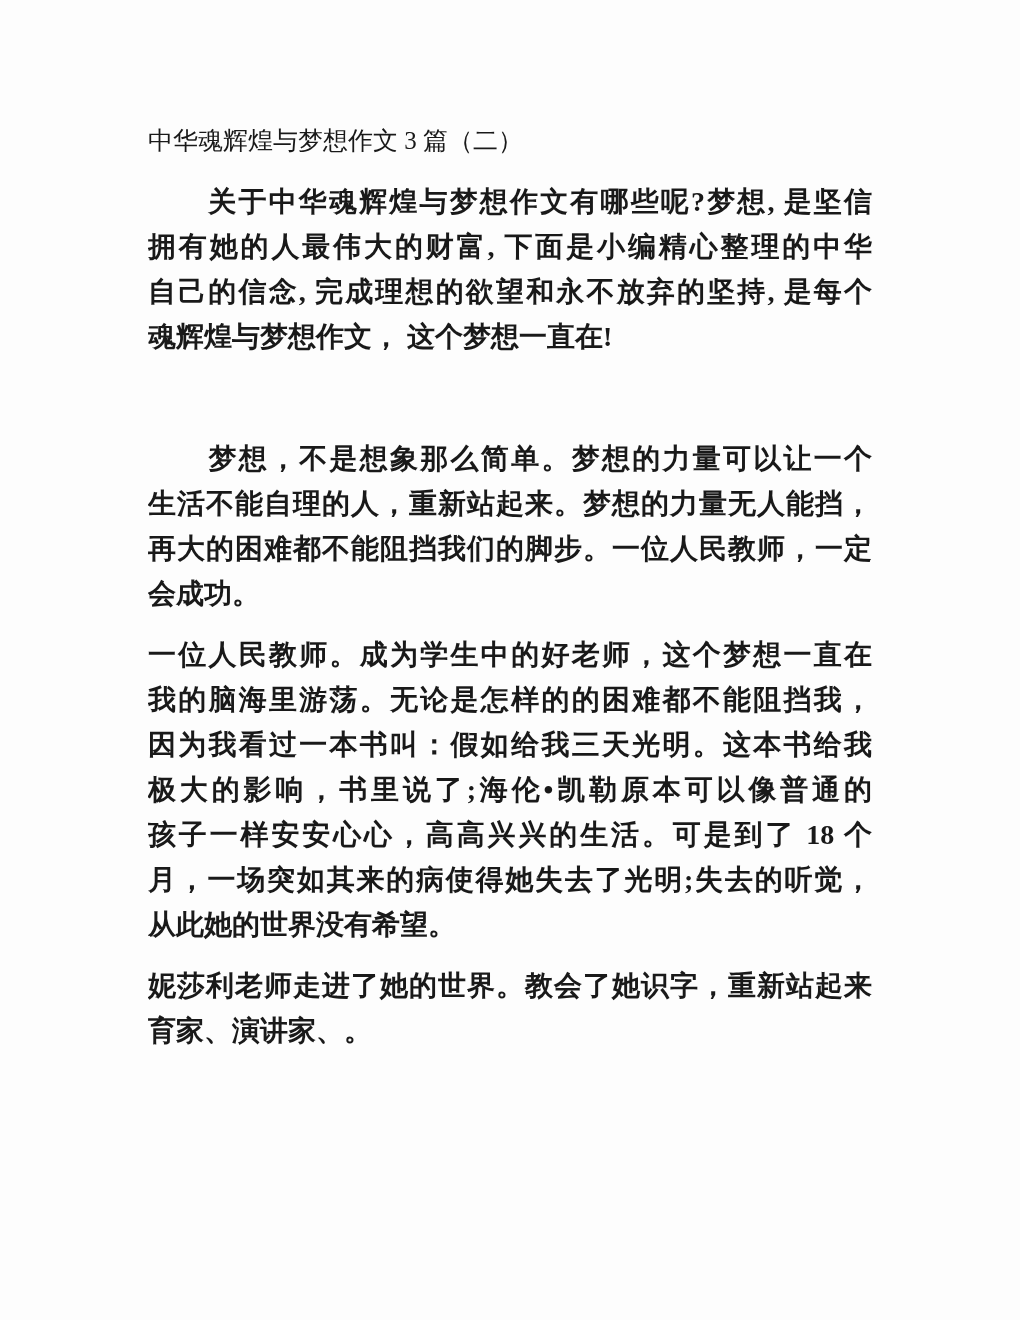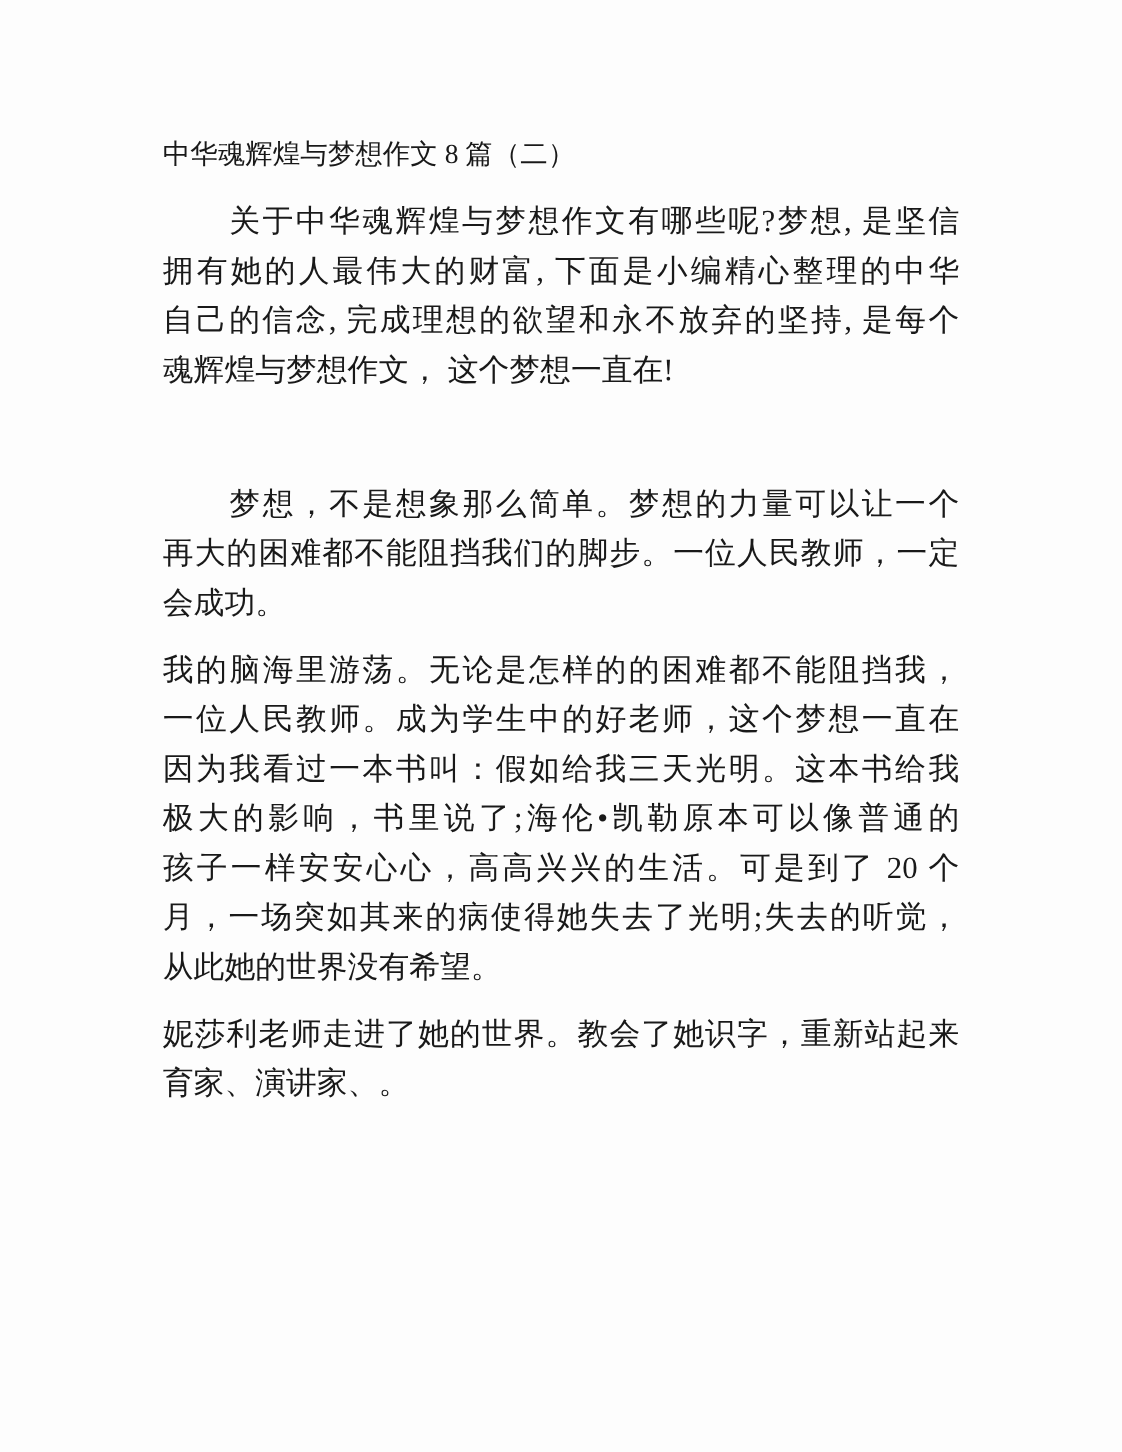--- a/index.html
+++ b/index.html
@@ -24,59 +24,61 @@
     margin: 0 0 16px 0;
     font-size: 25px;
     font-weight: normal;
     line-height: 45px;
     height: 45px;
     white-space: nowrap;
     overflow: hidden;
   }
   .para {
     margin: 0 0 16px 0;
+    font-weight: bold;
   }
   .line {
     font-size: 28px;
     line-height: 45px;
     height: 45px;
     overflow: hidden;
   }
   
   .line.fill {
     text-align: justify;
     text-align-last: justify;
   }
 </style>
 </head>
 <body style="background: rgb(253, 253, 253); color: rgb(25, 25, 25);">
 
 <div class="page">
-  <h1 class="doc-title">中华魂辉煌与梦想作文 8 篇（二）</h1>
+  <h1 class="doc-title">中华魂辉煌与梦想作文 3 篇（二）</h1>
   <div>
       <div class="para">
         <div class="line fill">　　关于中华魂辉煌与梦想作文有哪些呢?梦想, 是坚信</div>
         <div class="line fill">拥有她的人最伟大的财富, 下面是小编精心整理的中华</div>
         <div class="line fill">自己的信念, 完成理想的欲望和永不放弃的坚持, 是每个</div>
         <div class="line">魂辉煌与梦想作文， 这个梦想一直在!</div>
       </div>
       <div class="para">
         <div class="line"></div>
       </div>
       <div class="para">
         <div class="line fill">　　梦想，不是想象那么简单。梦想的力量可以让一个</div>
+        <div class="line fill">生活不能自理的人，重新站起来。梦想的力量无人能挡，</div>
         <div class="line fill">再大的困难都不能阻挡我们的脚步。一位人民教师，一定</div>
         <div class="line">会成功。</div>
       </div>
       <div class="para">
+        <div class="line fill">一位人民教师。成为学生中的好老师，这个梦想一直在</div>
         <div class="line fill">我的脑海里游荡。无论是怎样的的困难都不能阻挡我，</div>
-        <div class="line fill">一位人民教师。成为学生中的好老师，这个梦想一直在</div>
         <div class="line fill">因为我看过一本书叫：假如给我三天光明。这本书给我</div>
         <div class="line fill">极大的影响，书里说了;海伦•凯勒原本可以像普通的</div>
-        <div class="line fill">孩子一样安安心心，高高兴兴的生活。可是到了 20 个</div>
+        <div class="line fill">孩子一样安安心心，高高兴兴的生活。可是到了 18 个</div>
         <div class="line fill">月，一场突如其来的病使得她失去了光明;失去的听觉，</div>
         <div class="line">从此她的世界没有希望。</div>
       </div>
       <div class="para">
         <div class="line fill">妮莎利老师走进了她的世界。教会了她识字，重新站起来</div>
         <div class="line">育家、演讲家、。</div>
       </div>
     </div>
 </div>
 

